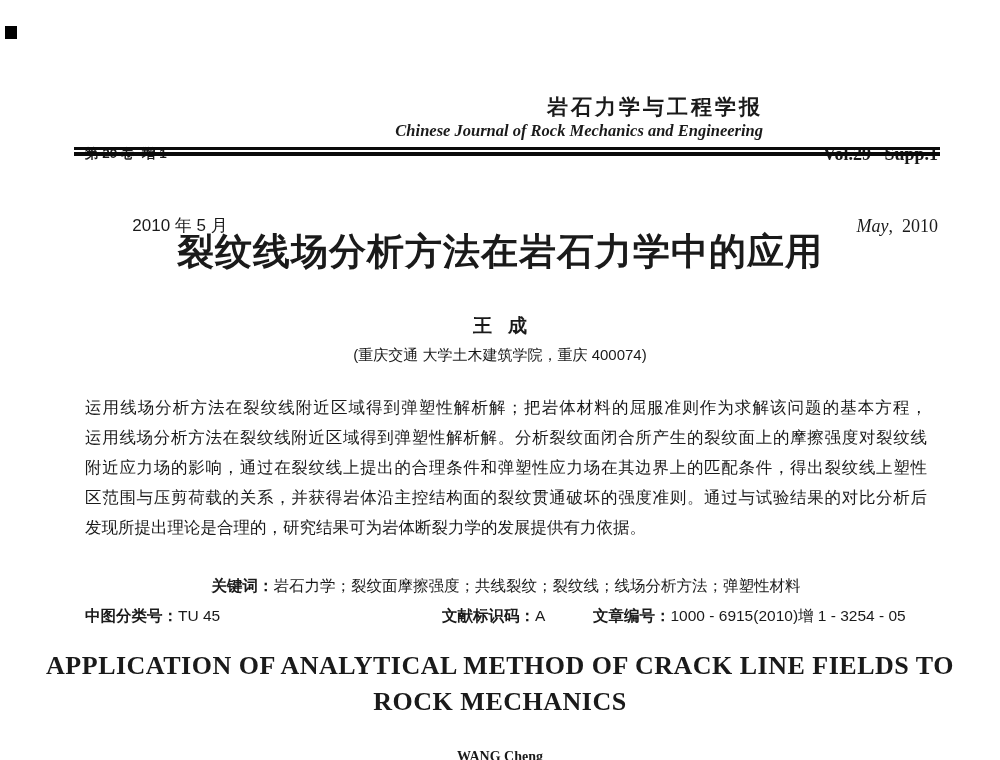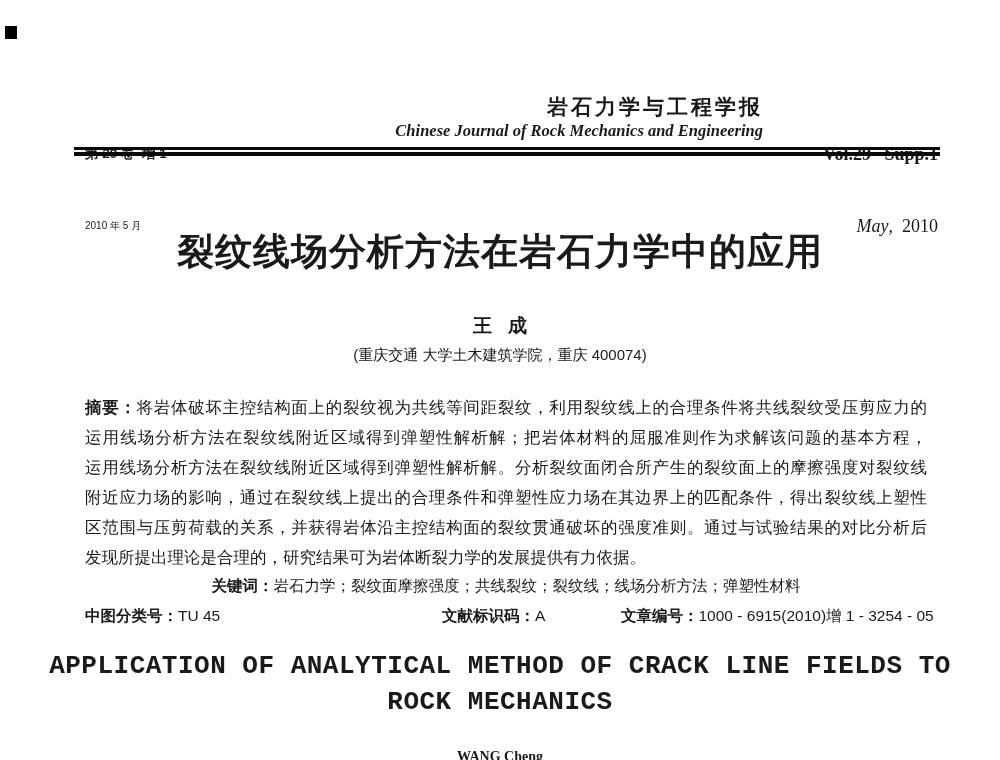--- a/index.html
+++ b/index.html
@@ -24,21 +24,21 @@
 
   
   .journal-header {
     position: absolute;
     left: 85px; right: 62px; top: 94px;
     display: flex;
     justify-content: space-between;
     align-items: flex-start;
   }
   .hdr-left { width: 190px; font-size: 13.5px; font-weight: 600; line-height: 24px; white-space: pre; }
-  .hdr-left .date { font-weight: 500; font-size: 10px; }
+  .hdr-left .date { font-weight: 500; font-size: 17px; text-align: center; }
   .hdr-center { flex: 1; text-align: right; }
   .hdr-center .cn {
     font-size: 21px; font-weight: 700; letter-spacing: 3px; line-height: 26px;
   }
   .hdr-center .en {
     font-family: "Liberation Serif", serif;
     font-style: italic; font-weight: 700;
     font-size: 16.5px; line-height: 22px;
   }
   .hdr-right { width: 175px; text-align: right; font-family: "Liberation Serif", serif; font-weight: 700; font-size: 18px; line-height: 24px; white-space: pre; }
@@ -90,28 +90,28 @@
   }
 
   .classification {
     position: absolute;
     left: 85px; width: 842px; top: 601px;
     height: 30px; font-size: 15.5px; line-height: 30px; font-weight: 500;
   }
   .classification .item { position: absolute; top: 0; white-space: pre; }
   .classification .item.i0 { left: 0; }
   .classification .item.i1 { left: 357px; }
-  .classification .item.i2 { left: 536px; text-align: center; }
+  .classification .item.i2 { left: 508px; text-align: center; }
 
   
   .en-title {
     position: absolute;
     left: 0; width: 100%; top: 648px;
     text-align: center;
-    font-family: Liberation Mono, monospace;
+    font-family: Liberation Serif, serif;
     font-weight: 700;
     font-size: 26px; line-height: 36px;
     letter-spacing: 0.5px;
   }
 
   
   .footer-cut {
     position: absolute;
     left: 0; width: 100%; top: 746px;
     height: 14px; overflow: hidden;
@@ -146,21 +146,20 @@
     <div class="r1"></div>
     <div class="r2"></div>
   </div>
 
   <div class="cn-title">裂纹线场分析方法在岩石力学中的应用</div>
 
   <div class="author">王   成</div>
   <div class="affiliation">(重庆交通 大学土木建筑学院，重庆  400074)</div>
 
   <div class="abstract">
-    <div class="line fill"><span class="lbl">摘要：</span><span>将岩体破坏主控结构面上的裂纹视为共线等间距裂纹，利用裂纹线上的合理条件将共线裂纹受压剪应力的</span></div>
     <div class="line fill">运用线场分析方法在裂纹线附近区域得到弹塑性解析解；把岩体材料的屈服准则作为求解该问题的基本方程，</div>
     <div class="line fill">运用线场分析方法在裂纹线附近区域得到弹塑性解析解。分析裂纹面闭合所产生的裂纹面上的摩擦强度对裂纹线</div>
     <div class="line fill">附近应力场的影响，通过在裂纹线上提出的合理条件和弹塑性应力场在其边界上的匹配条件，得出裂纹线上塑性</div>
     <div class="line fill">区范围与压剪荷载的关系，并获得岩体沿主控结构面的裂纹贯通破坏的强度准则。通过与试验结果的对比分析后</div>
     <div class="line">发现所提出理论是合理的，研究结果可为岩体断裂力学的发展提供有力依据。</div>
   </div>
 
   <div class="keywords">
     <span class="lbl">关键词：</span><span>岩石力学；裂纹面摩擦强度；共线裂纹；裂纹线；线场分析方法；弹塑性材料</span>
   </div>

